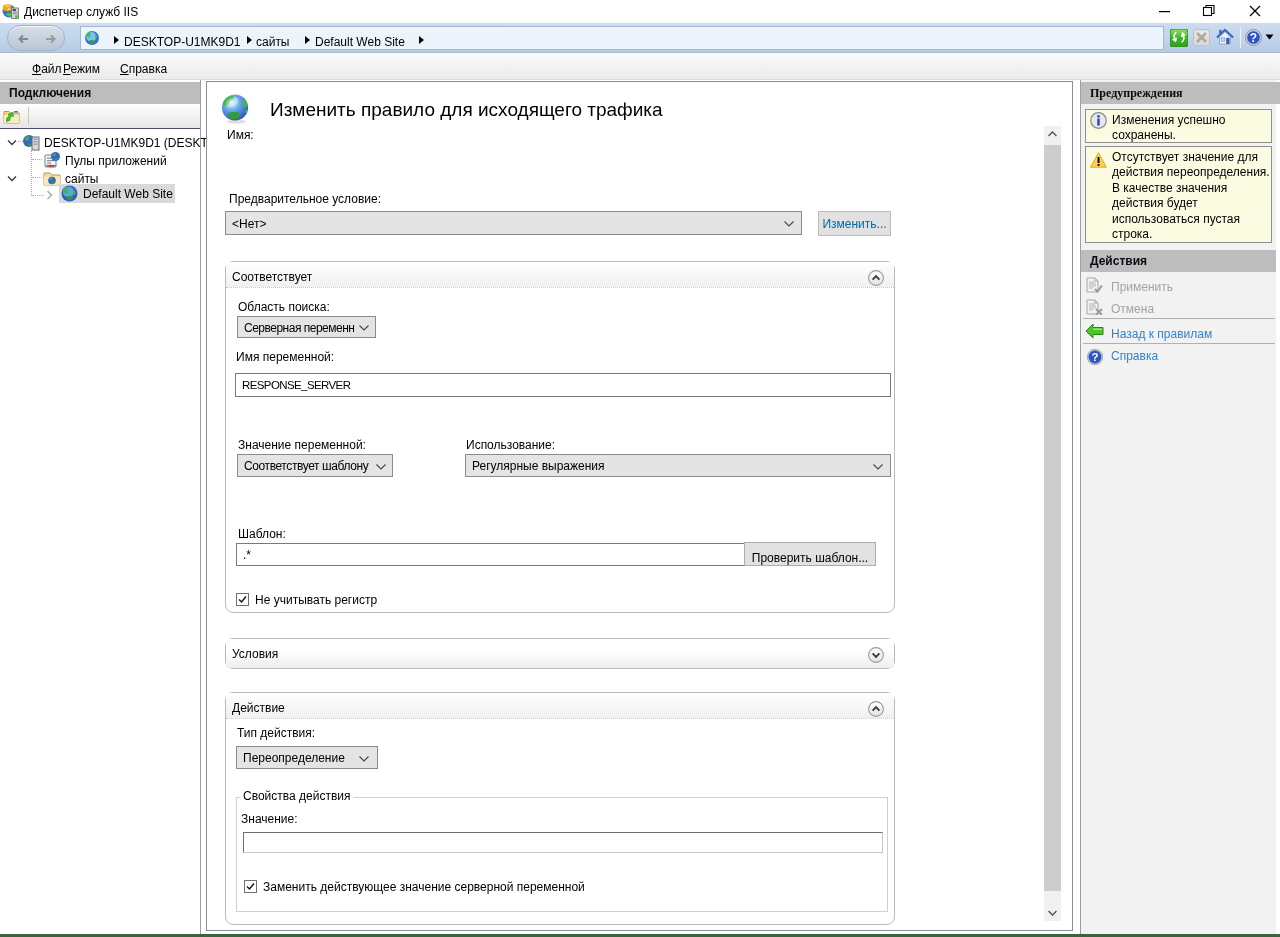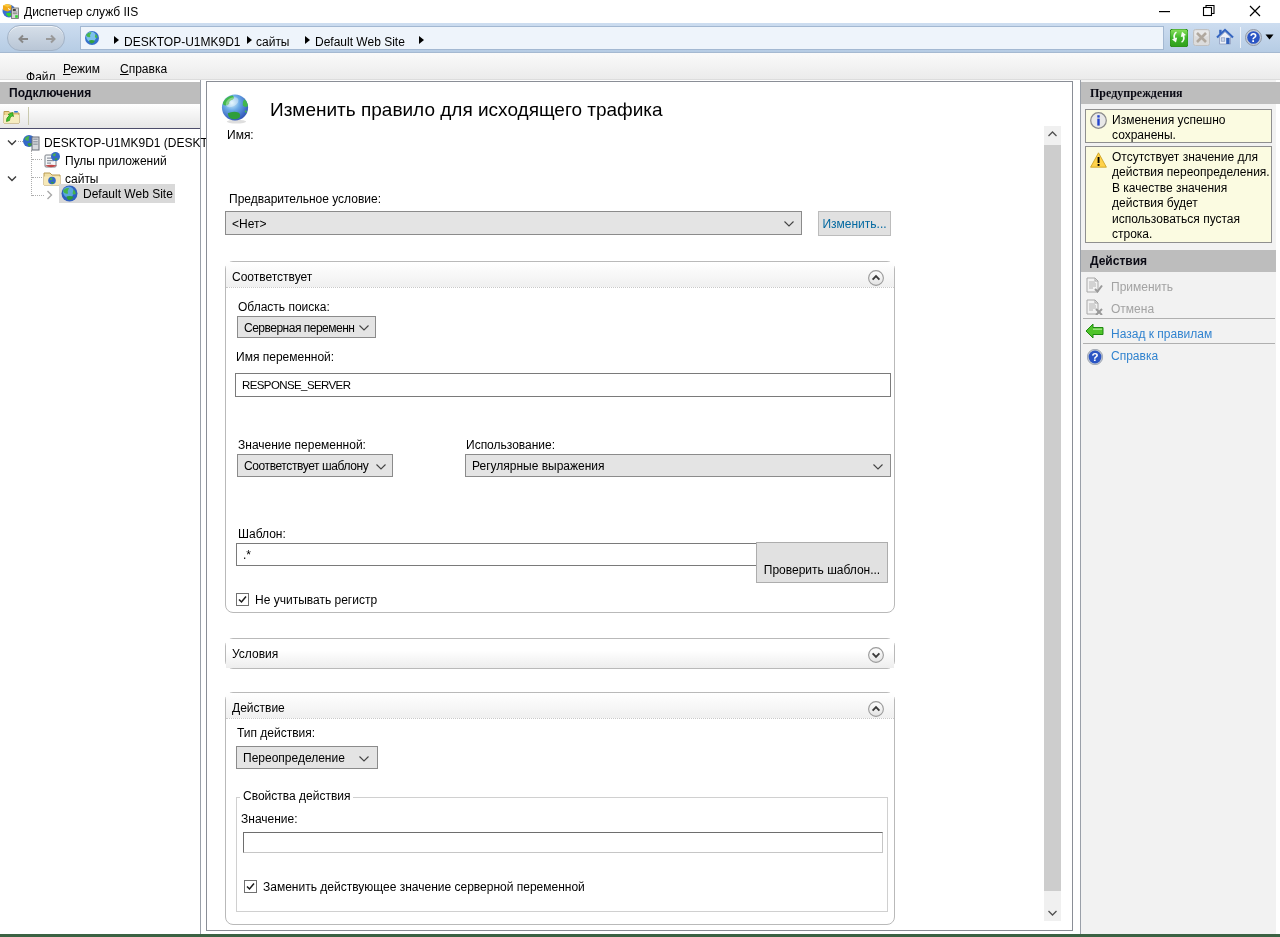--- a/index.html
+++ b/index.html
@@ -147,21 +147,21 @@
   <svg class="abs" style="left:1245px;top:6px" width="17" height="17" viewBox="0 0 17 17">
     <circle cx="8.5" cy="8.5" r="8" fill="#c6cdd8" stroke="#8e96a4"></circle>
     <circle cx="8.5" cy="8.5" r="6.3" fill="#2b55c4"></circle>
     <text x="8.5" y="12.8" font-size="12" font-weight="bold" fill="#fff" text-anchor="middle" font-family="Liberation Sans">?</text>
   </svg>
   <svg class="abs" style="left:1265px;top:11px" width="9" height="6" viewBox="0 0 9 6">
     <path d="M0.5 0.5 L8.5 0.5 L4.5 5.5 Z" fill="#000"></path>
   </svg>
 </div>
 <div id="menubar">
-  <span class="menu-item" style="left:26px;margin-top:8px;"><u>Ф</u>айл</span>
+  <span class="menu-item" style="left:32px;"><u>Ф</u>айл</span>
   <span class="menu-item" style="left:63px;"><u>Р</u>ежим</span>
   <span class="menu-item" style="left:120px;"><u>С</u>правка</span>
 </div>
 <div id="leftpanel">
   <div class="panel-head" style="margin-top:2px;">Подключения</div>
   <div id="lp-toolbar">
     <svg class="abs" style="left:3px;top:3px" width="17" height="18" viewBox="0 0 17 18">
     <path d="M1 4.5 L6 4.5 L7.5 6 L16 6 L16 16 L1 16 Z" fill="#eed690" stroke="#b89a50"></path>
     <path d="M1 8 L16 8 L16 16 L1 16 Z" fill="#f6ecc0"></path>
     <rect x="11" y="4" width="4" height="1.6" rx="0.8" fill="#2e7ad4"></rect>
@@ -292,21 +292,21 @@
     </div>
     <span class="lbl" style="left:240px;top:176px">Использование:</span>
     <div class="combo" style="left:239px;top:192px;width:426px;height:23px;">
       <span class="ctext" style="top:4px">Регулярные выражения</span>
       <svg class="abs" style="right:7px;top:9px" width="10" height="6" viewBox="0 0 10 6">
           <path d="M0.5 0.5 L5 5 L9.5 0.5" fill="none" stroke="#444" stroke-width="1.1"></path>
         </svg>
     </div>
     <span class="lbl" style="left:12px;top:265px">Шаблон:</span>
     <div class="tb" style="left:10px;top:281px;width:522px;height:23px;padding:4px 0 0 6px;">.*</div>
-    <div class="btn" style="left:530px;top:280px;width:132px;height:41px;padding-top:20px;">Проверить шаблон...</div>
+    <div class="btn" style="left:518px;top:280px;width:132px;height:24px;padding-top:8px;">Проверить шаблон...</div>
     <div class="cb" style="left:10px;top:331px;">
       <svg width="11" height="11" viewBox="0 0 11 11" style="display:block">
           <path d="M2 5.5 L4.5 8 L9 2.5" fill="none" stroke="#1a1a1a" stroke-width="1.5"></path>
         </svg>
     </div>
     <span class="lbl" style="left:29px;top:331px">Не учитывать регистр</span>
   </div>
 
   <div class="section" style="top:556px;width:670px;height:31px;">
     <div class="sec-head2"></div>

